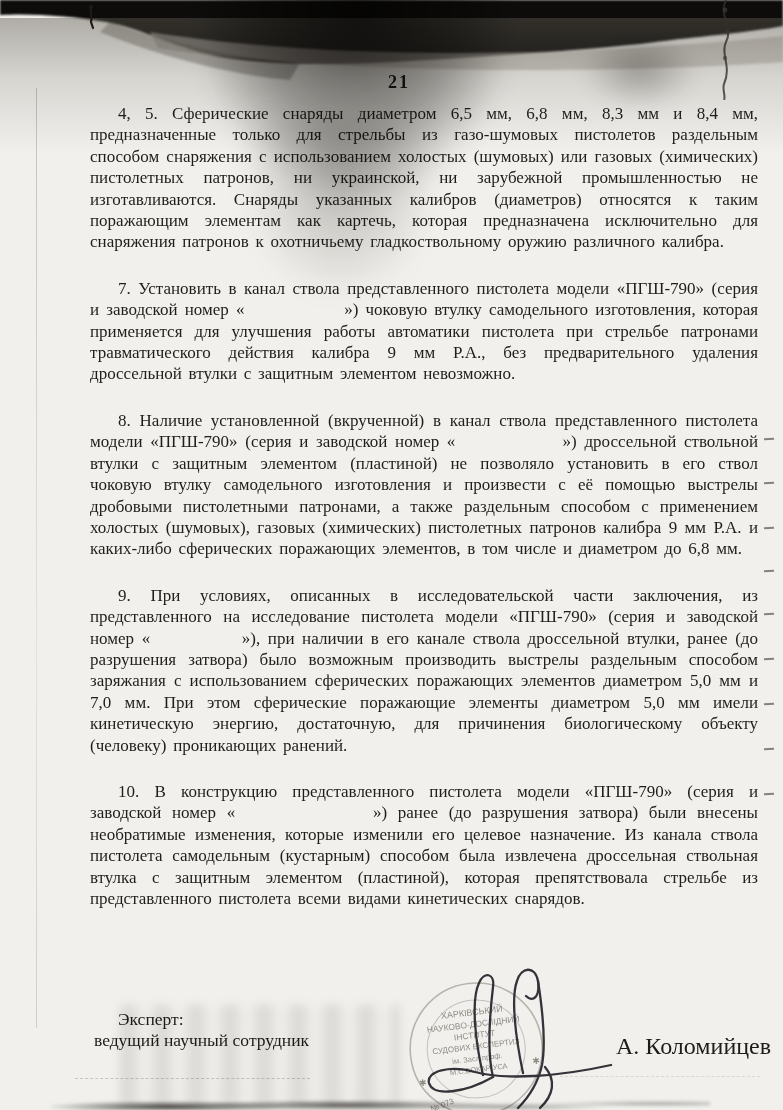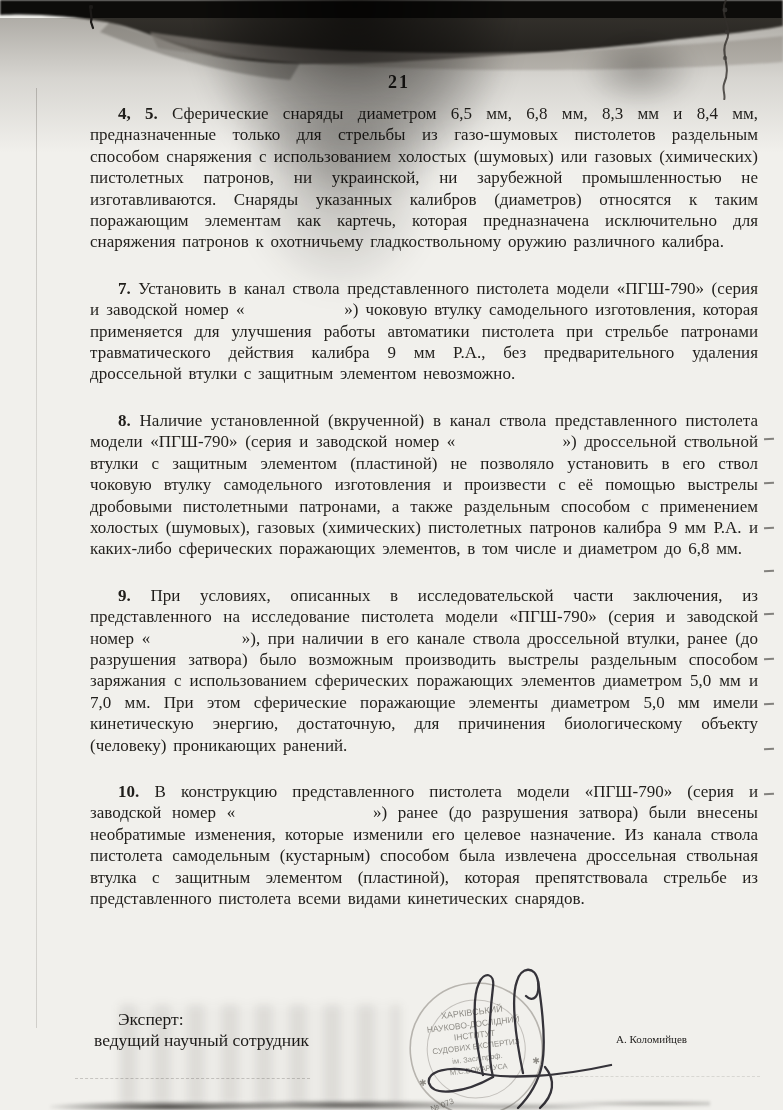--- a/index.html
+++ b/index.html
@@ -62,25 +62,25 @@
     font-size:18px;letter-spacing:2px;color:#1c1a18;font-weight:bold;
   }
   
   .content{
     position:absolute;left:90px;top:103px;width:668px;
     color:#201e1b;
     font-size:17px;line-height:21.4px;
     text-align:justify;word-spacing:2.5px;
   }
   .para{margin:0 0 25px 0;text-indent:28px;}
-  .para .lead{font-weight:bold;}
+  .para .lead{font-weight:normal;}
   
   .sig-label{position:absolute;left:118px;top:1009px;font-size:17.5px;color:#1e1c1a;}
   .sig-title{position:absolute;left:94px;top:1030px;font-size:17.5px;color:#1e1c1a;}
-  .sig-name{position:absolute;left:616px;top:1033px;font-size:11px;color:#1e1c1a;}
+  .sig-name{position:absolute;left:616px;top:1033px;font-size:24px;color:#1e1c1a;}
   
   .stamp{position:absolute;left:398px;top:975px;width:160px;height:135px;pointer-events:none;}
   .stamp text{fill:rgba(92,88,82,0.78);font-family:"Liberation Sans", sans-serif;}
   .signature{position:absolute;left:405px;top:955px;width:235px;height:155px;pointer-events:none;}
   .pin{position:absolute;left:82px;top:4px;pointer-events:none;}
   .thread{position:absolute;left:702px;top:0;pointer-events:none;}
 </style>
 </head>
 <body>
 

